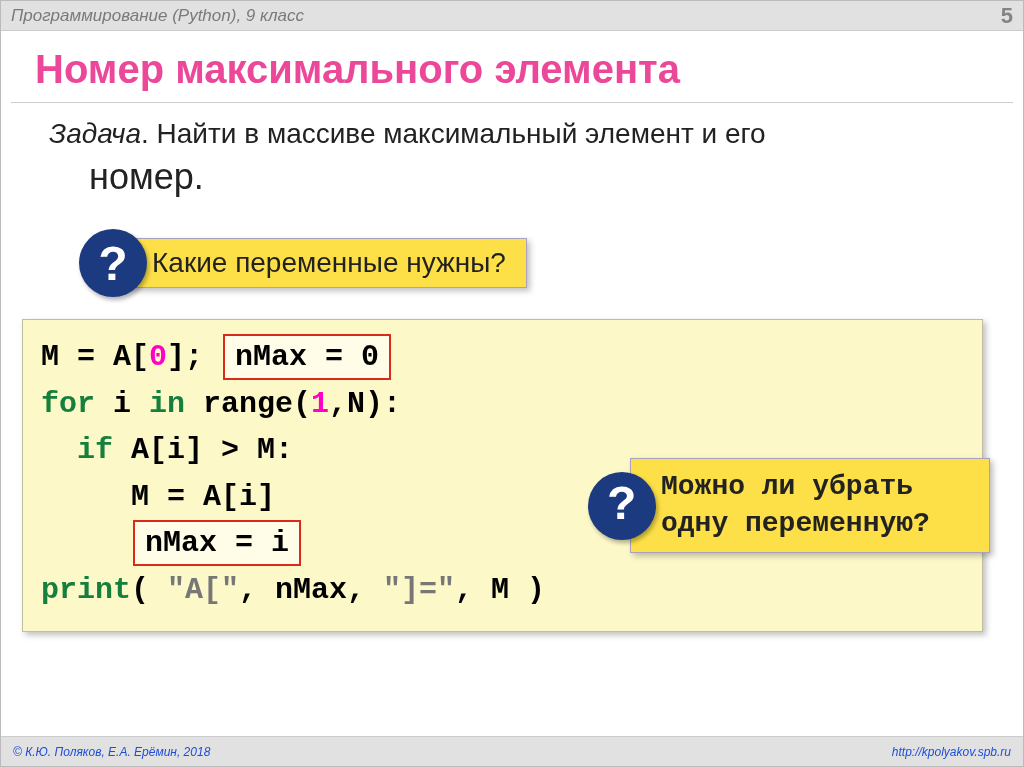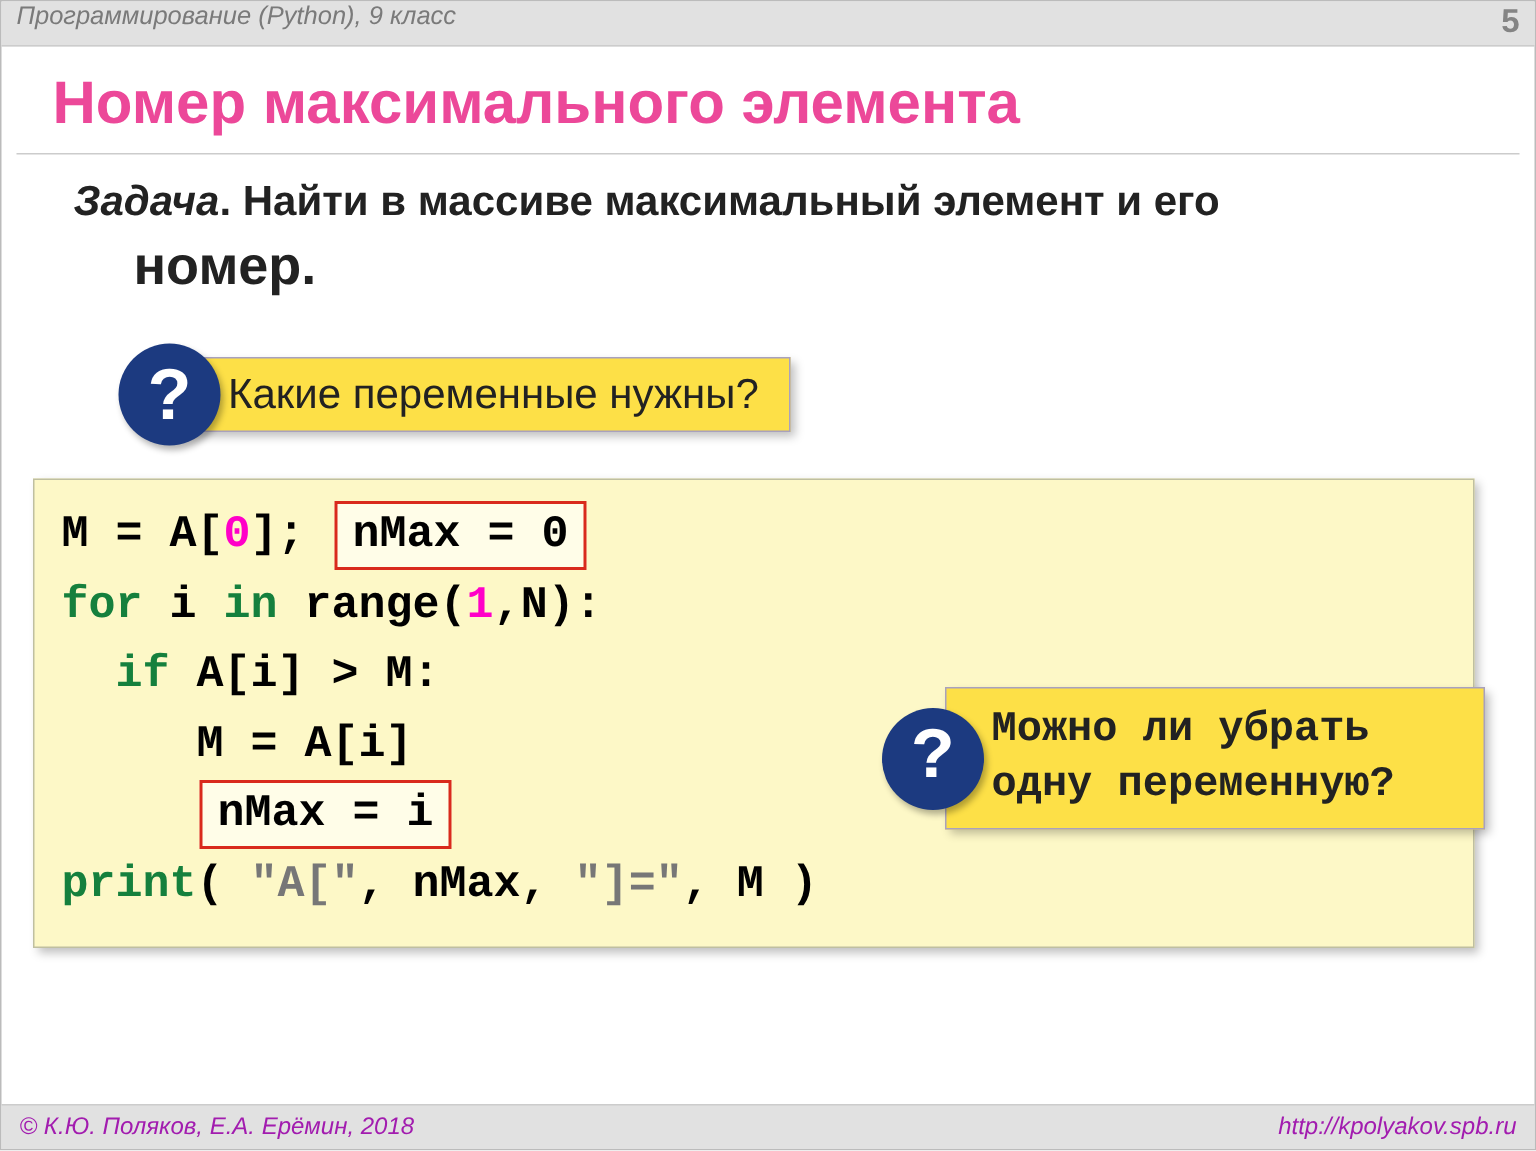--- a/index.html
+++ b/index.html
@@ -1,35 +1,35 @@
 <!DOCTYPE html>
 <html><head>
 <meta charset="utf-8">
 <style>
   * { box-sizing: border-box; margin: 0; padding: 0; }
   html, body { width: 1024px; height: 767px; font-family: Arial, Helvetica, sans-serif; background: #fff; }
   .slide { width: 1024px; height: 767px; position: relative; border: 1px solid #bbb; background: #fff; }
 
   .header {
     height: 30px; background: #e1e1e1; border-bottom: 1px solid #ccc;
-    display: flex; align-items: flex-start; justify-content: space-between;
+    display: flex; align-items: center; justify-content: space-between;
     padding: 0 10px;
     color: #7a7a7a; font-size: 17px; font-style: italic;
   }
   .header .pagenum { font-weight: bold; font-style: normal; font-size: 22px; color: #848484; }
 
   .title {
     font-size: 40px; font-weight: bold; color: #ec4899;
     padding: 16px 0 10px 34px;
   }
   .divider { height: 1px; background: #ccc; margin: 0 10px 12px 10px; }
 
   .task {
     padding: 0 34px 0 48px;
-    font-size: 28px; color: #222; line-height: 1.35; font-weight: bold;
+    font-size: 28px; color: #222; line-height: 1.35;
   }
   .task .label { font-style: italic; }
   .task-line2 { padding-left: 40px; font-size: 36px; color: #222; }
 
   .callout {
     position: relative; display: inline-flex; align-items: center;
     margin: 28px 0 22px 78px;
   }
   .qmark {
     width: 68px; height: 68px; border-radius: 50%;
@@ -72,21 +72,21 @@
   .callout2 {
     position: absolute; right: -8px; top: 138px;
     display: flex; align-items: center;
   }
   .callout2 .callout-box { max-width: 360px; line-height: 1.3; padding: 10px 16px 10px 30px; }
 
   .footer {
     position: absolute; left: 0; right: 0; bottom: 0; height: 30px;
     background: #e1e1e1; border-top: 1px solid #ccc;
     display: flex; align-items: center; justify-content: space-between;
-    padding: 0 12px; color: #a21caf; font-size: 16px; font-style: italic;
+    padding: 0 12px; color: #1d4ed8; font-size: 12px; font-style: italic;
   }
 </style>
 </head>
 <body>
 
 <div class="slide">
 
   <div class="header">
     <span>Программирование (Python), 9 класс</span>
     <span class="pagenum">5</span>

